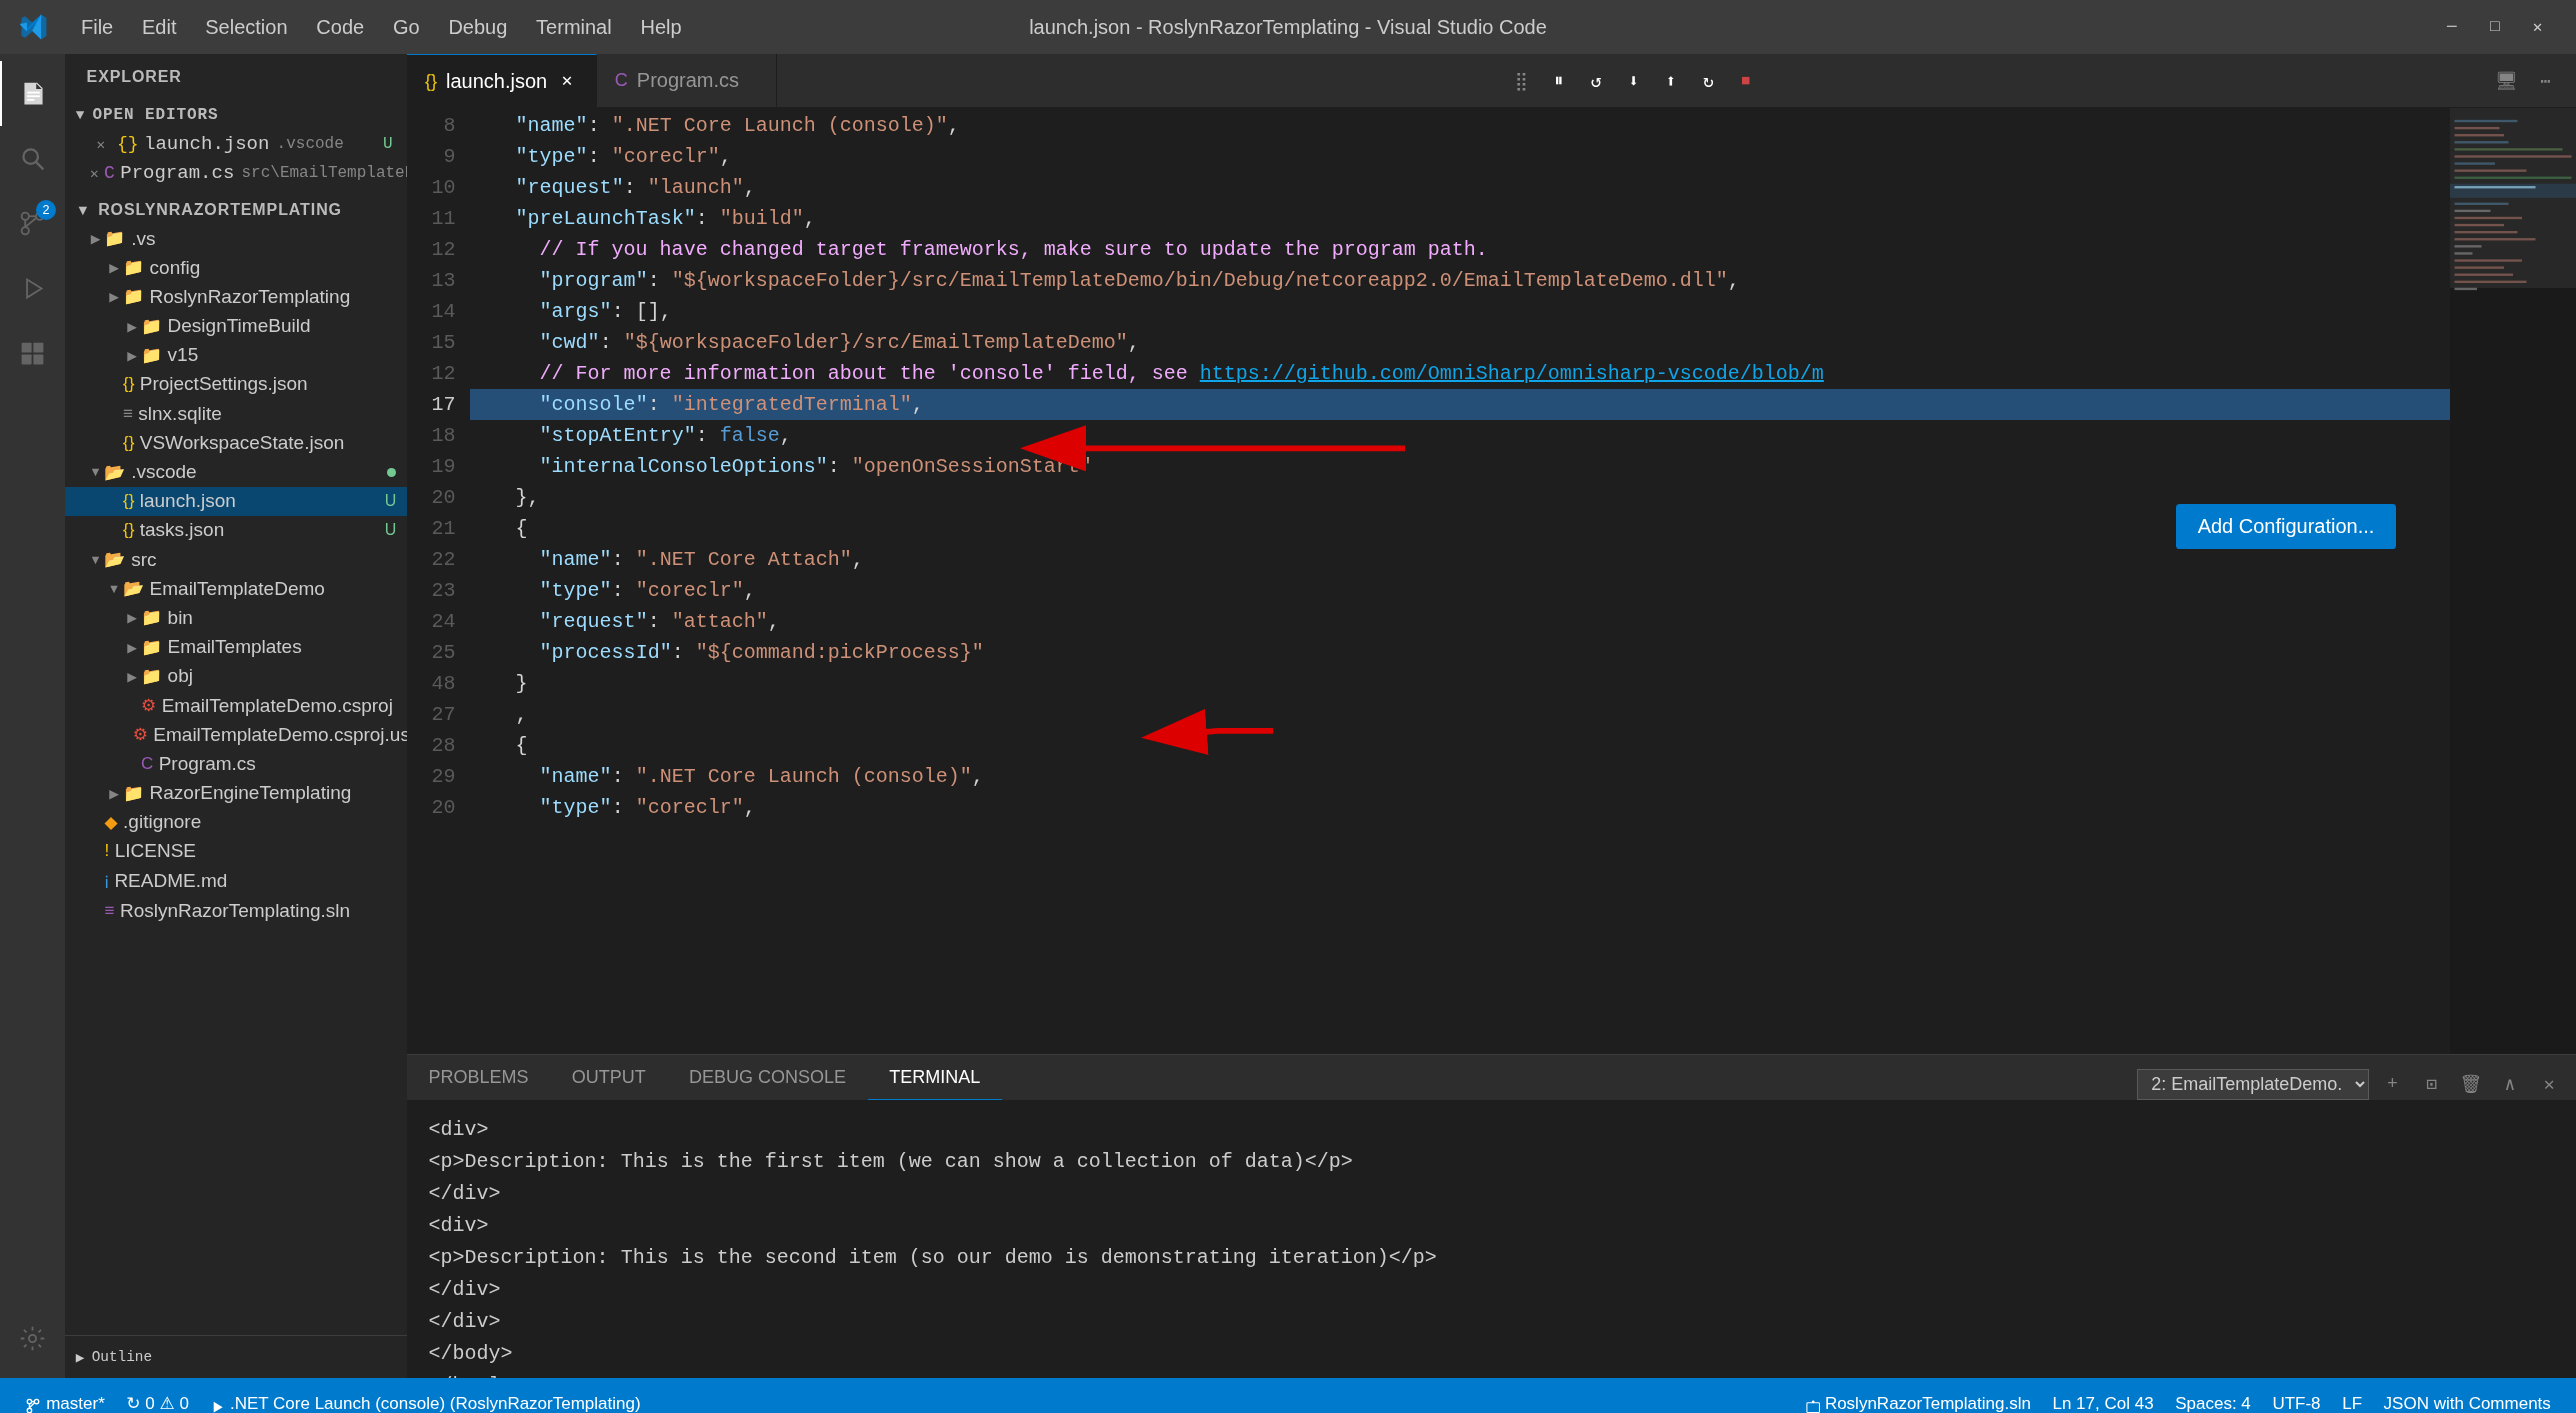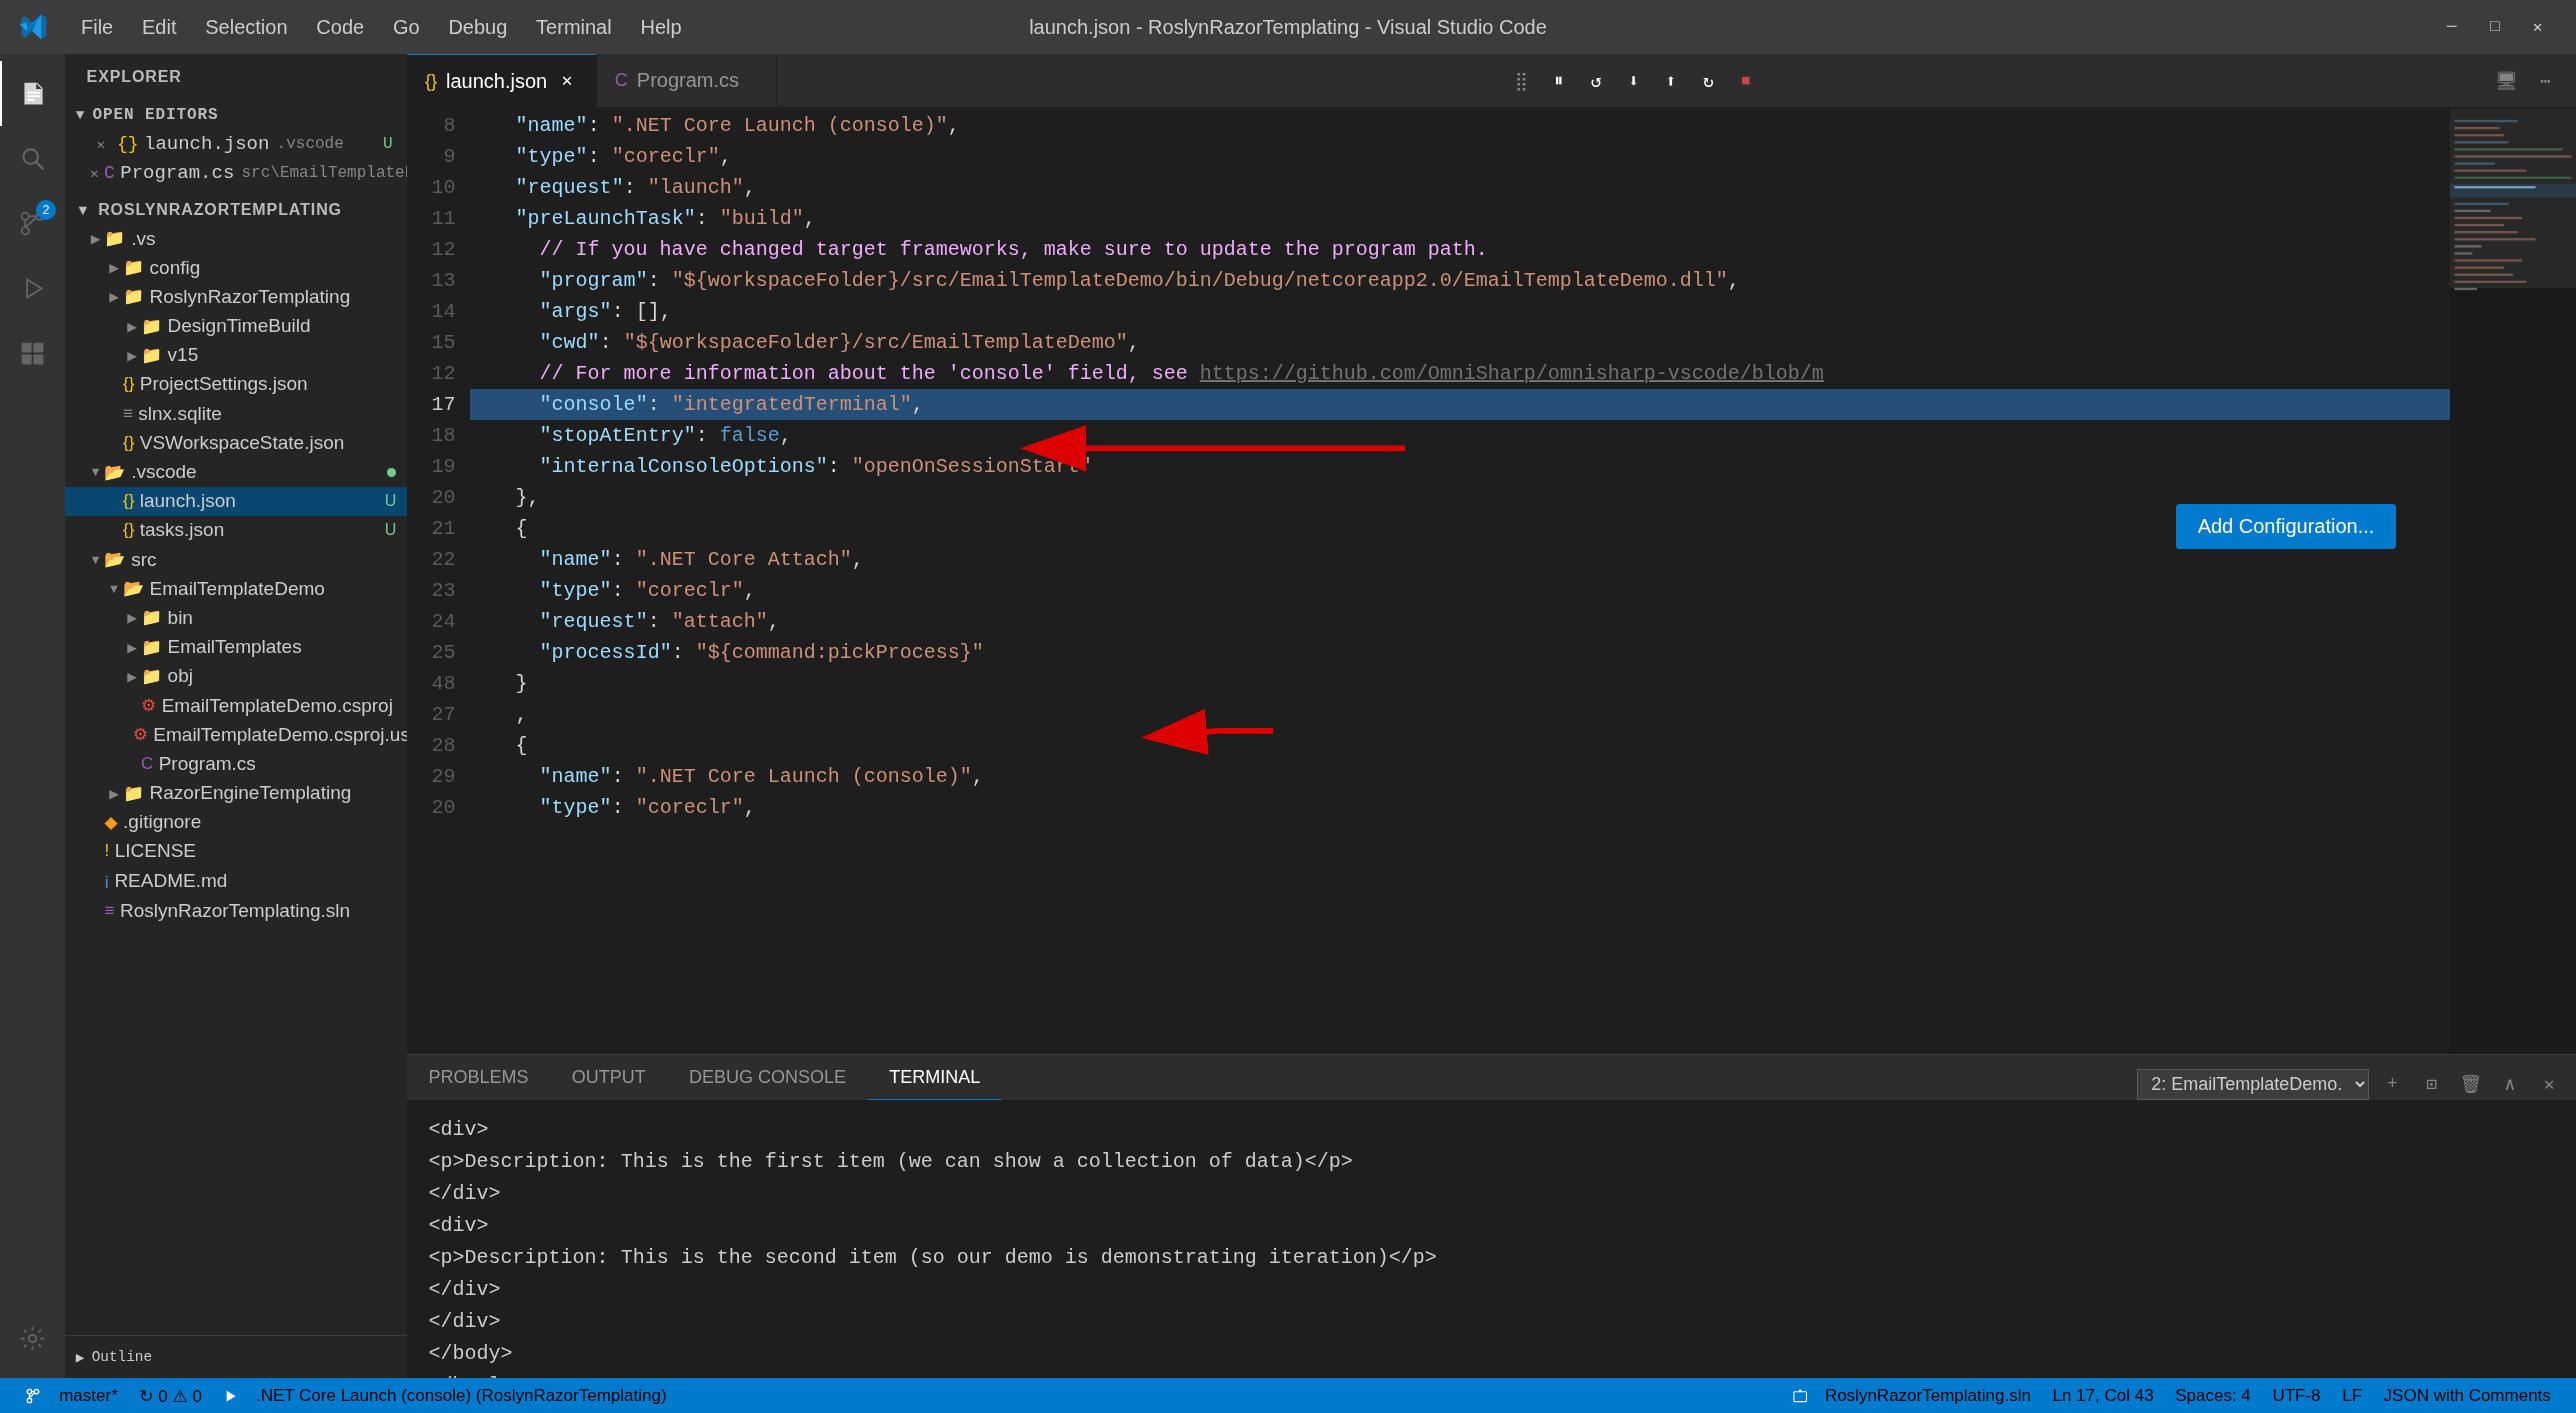--- a/index.html
+++ b/index.html
@@ -330,21 +330,21 @@
       font-family: 'Consolas', 'Courier New', monospace;
     }
     .code-line.highlighted { background: #264f78; }
 
     
     .t-key { color: #9cdcfe; }
     .t-str { color: #ce9178; }
     .t-bool { color: #569cd6; }
     .t-comment { color: #f0abfc; }
     .t-punct { color: #d4d4d4; }
-    .t-link { color: #737373; text-decoration: underline; text-align: center; }
+    .t-link { color: #0ea5e9; text-decoration: underline; text-align: center; }
 
     
     .add-config-btn {
       position: absolute;
       right: 54px;
       top: 396px;
       background: #007acc;
       color: white;
       padding: 10.8px 21.6px;
       font-size: 20px;
@@ -445,25 +445,25 @@
       background: #007acc;
       display: flex;
       align-items: center;
       padding: 0 14.4px;
       flex-shrink: 0;
       font-family: 'Segoe UI', sans-serif;
       font-size: 17px;
     }
     .statusbar-item {
       padding: 0 10.8px;
-      color: #000000;
-      cursor: pointer;
-      display: flex;
-      align-items: center;
-      gap: 18px;
+      color: #ffffff;
+      cursor: pointer;
+      display: flex;
+      align-items: flex-end;
+      gap: 5px;
       height: 100%;
     }
     .statusbar-spacer { flex: 1; }
 
     
     svg.arrows {
       position: absolute;
       top: 0;
       left: 0;
       width: 100%;

